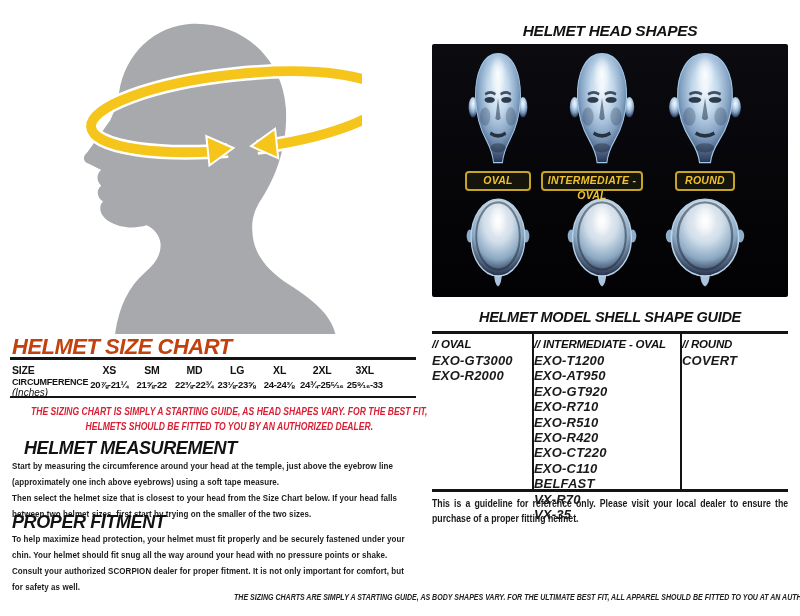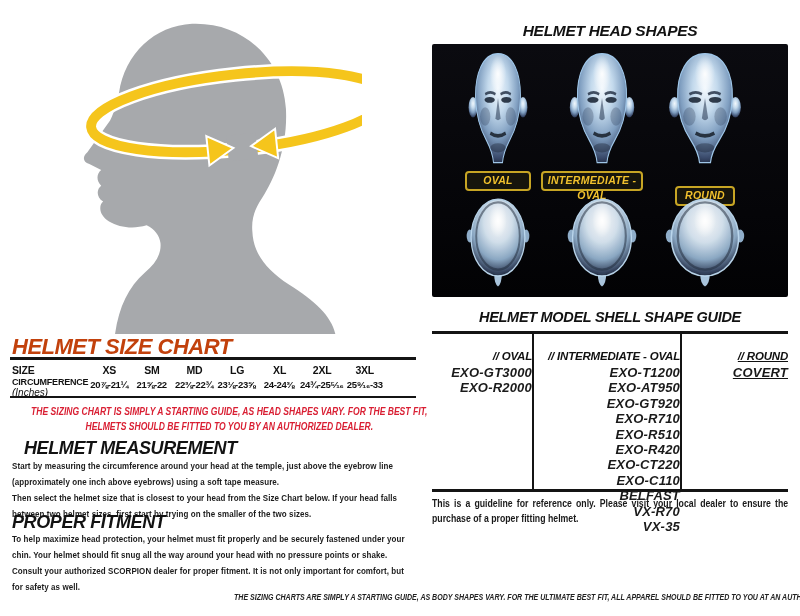--- a/index.html
+++ b/index.html
@@ -30,21 +30,21 @@
   .warn { font-style:italic; font-weight:bold; font-size:10.5px; line-height:15px; text-align:center; }
 
   
   .panel { background:linear-gradient(#0b0b10,#020204); border-radius:2px; }
   .shape-label { position:absolute; font-style:italic; font-weight:bold; font-size:10.5px;
                  color:#f1c12d; background:#16150c; border:2px solid #c7a524; border-radius:4px;
                  text-align:center; line-height:15px; height:20px; letter-spacing:0.3px; }
 
   
   .sg-table { display:flex; border-top:3px solid #141414; border-bottom:3px solid #141414; }
-  .sg-col { padding-top:16px; text-align:right; }
+  .sg-col { padding-top:4px; text-align:left; }
   .sg-col-mid { border-left:2px solid #141414; border-right:2px solid #141414; }
   .sg-head { font-style:italic; font-weight:bold; font-size:11.5px; letter-spacing:-0.2px; margin-bottom:3px; }
   .sg-model { font-style:italic; font-weight:bold; font-size:13px; line-height:15.4px; letter-spacing:0.2px; color:#1a1a1a; }
 
   .note { font-weight:bold; font-size:10.3px; line-height:14.5px; text-align:justify; color:#1a1a1a; }
   .footer { font-style:italic; font-weight:bold; font-size:8.8px; white-space:nowrap; color:#222;
             transform:scaleX(0.8); transform-origin:100% 0; text-align:right; }
 </style>
 </head>
 <body>
@@ -195,21 +195,21 @@
       <ellipse cx="63" cy="54" rx="8" ry="3.2" fill="#141e2e" opacity="0.85"></ellipse>
       <path d="M50,52 L46,74 Q50,78 54,74 Z" fill="#24344e" opacity="0.55"></path>
       <ellipse cx="30" cy="72" rx="8" ry="10" fill="#1c2940" opacity="0.25"></ellipse>
       <ellipse cx="70" cy="72" rx="8" ry="10" fill="#1c2940" opacity="0.25"></ellipse>
       <path d="M38,90 Q50,96 62,90" stroke="#10161f" stroke-width="4" fill="none" opacity="0.8"></path>
       <ellipse cx="50" cy="106" rx="12" ry="5" fill="#101826" opacity="0.35"></ellipse>
     </svg>
 
     <div class="shape-label" style="left:33px; top:127px; width:66px;">OVAL</div>
     <div class="shape-label" style="left:109px; top:127px; width:102px;">INTERMEDIATE - OVAL</div>
-    <div class="shape-label" style="left:243px; top:142px; width:60px;">ROUND</div>
+    <div class="shape-label" style="left:243px; top:127px; width:60px;">ROUND</div>
 
     <svg class="abs" style="left:34px; top:152px;" width="64" height="96" viewBox="0 0 100 120" preserveAspectRatio="none">
       <ellipse cx="6" cy="50" rx="5" ry="8" fill="#8fadc9"></ellipse>
         <ellipse cx="94" cy="50" rx="5" ry="8" fill="#8fadc9"></ellipse>
       <path d="M44,96 Q44,110 50,113 Q56,110 56,96 Z" fill="#a9c4dc"></path>
       <ellipse cx="50" cy="52" rx="42" ry="48" fill="url(#gTop)" stroke="#bcd8ee" stroke-width="2" opacity="0.97"></ellipse>
       <ellipse cx="50" cy="50" rx="34" ry="42" fill="none" stroke="#1c2636" stroke-width="3" opacity="0.5"></ellipse>
       <ellipse cx="50" cy="30" rx="14" ry="22" fill="url(#gHi)"></ellipse>
     </svg>
     <svg class="abs" style="left:135px; top:152px;" width="70" height="96" viewBox="0 0 100 120" preserveAspectRatio="none">
@@ -245,21 +245,21 @@
       <div class="sg-model">EXO-GT920</div>
       <div class="sg-model">EXO-R710</div>
       <div class="sg-model">EXO-R510</div>
       <div class="sg-model">EXO-R420</div>
       <div class="sg-model">EXO-CT220</div>
       <div class="sg-model">EXO-C110</div>
       <div class="sg-model">BELFAST</div>
       <div class="sg-model">VX-R70</div>
       <div class="sg-model">VX-35</div>
     </div>
-    <div class="sg-col" style="flex:1;text-decoration:underline;">
+    <div class="sg-col" style="flex:1;">
       <div class="sg-head">// ROUND</div>
       <div class="sg-model">COVERT</div>
     </div>
   </div>
 
   <div class="abs" style="left:432px; top:497px; width:356px;">
     <div class="note" style="width:420px; transform:scaleX(0.848); transform-origin:0 0;">This is a guideline for reference only. Please visit your local dealer to ensure the purchase of a proper fitting helmet.</div>
   </div>
 
   <div class="abs" style="right:6px; top:592px; width:700px;">

